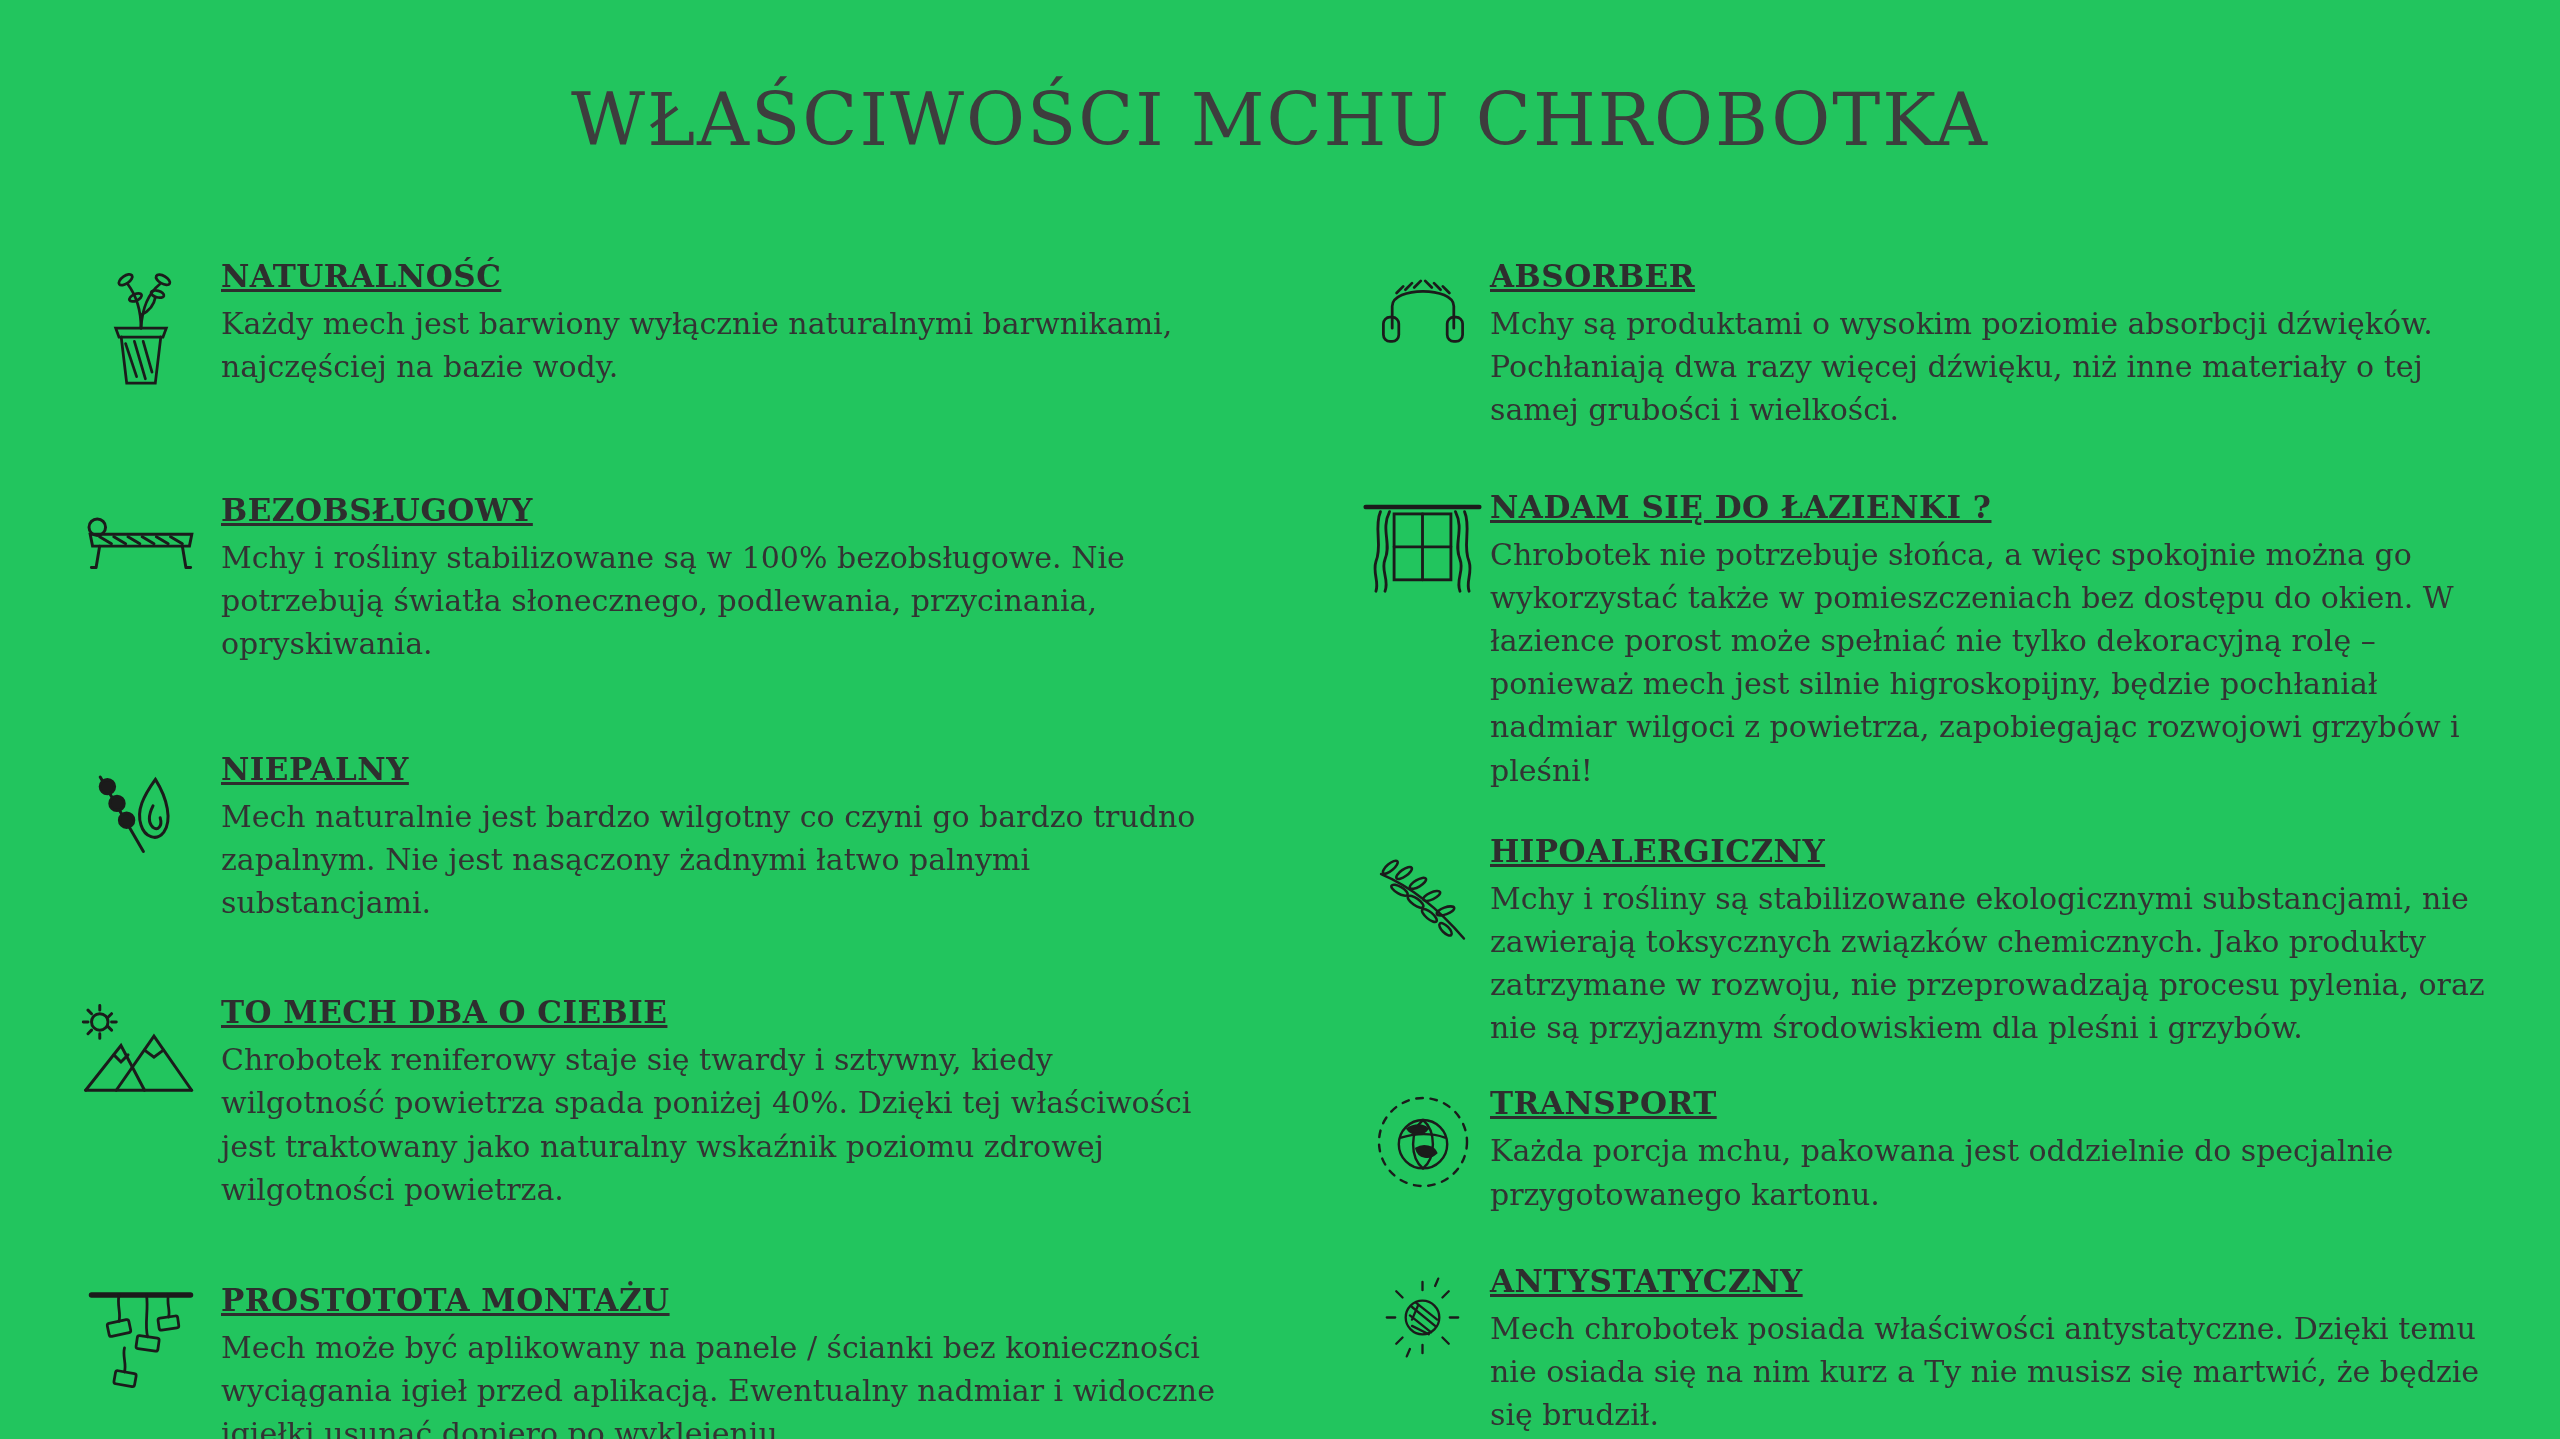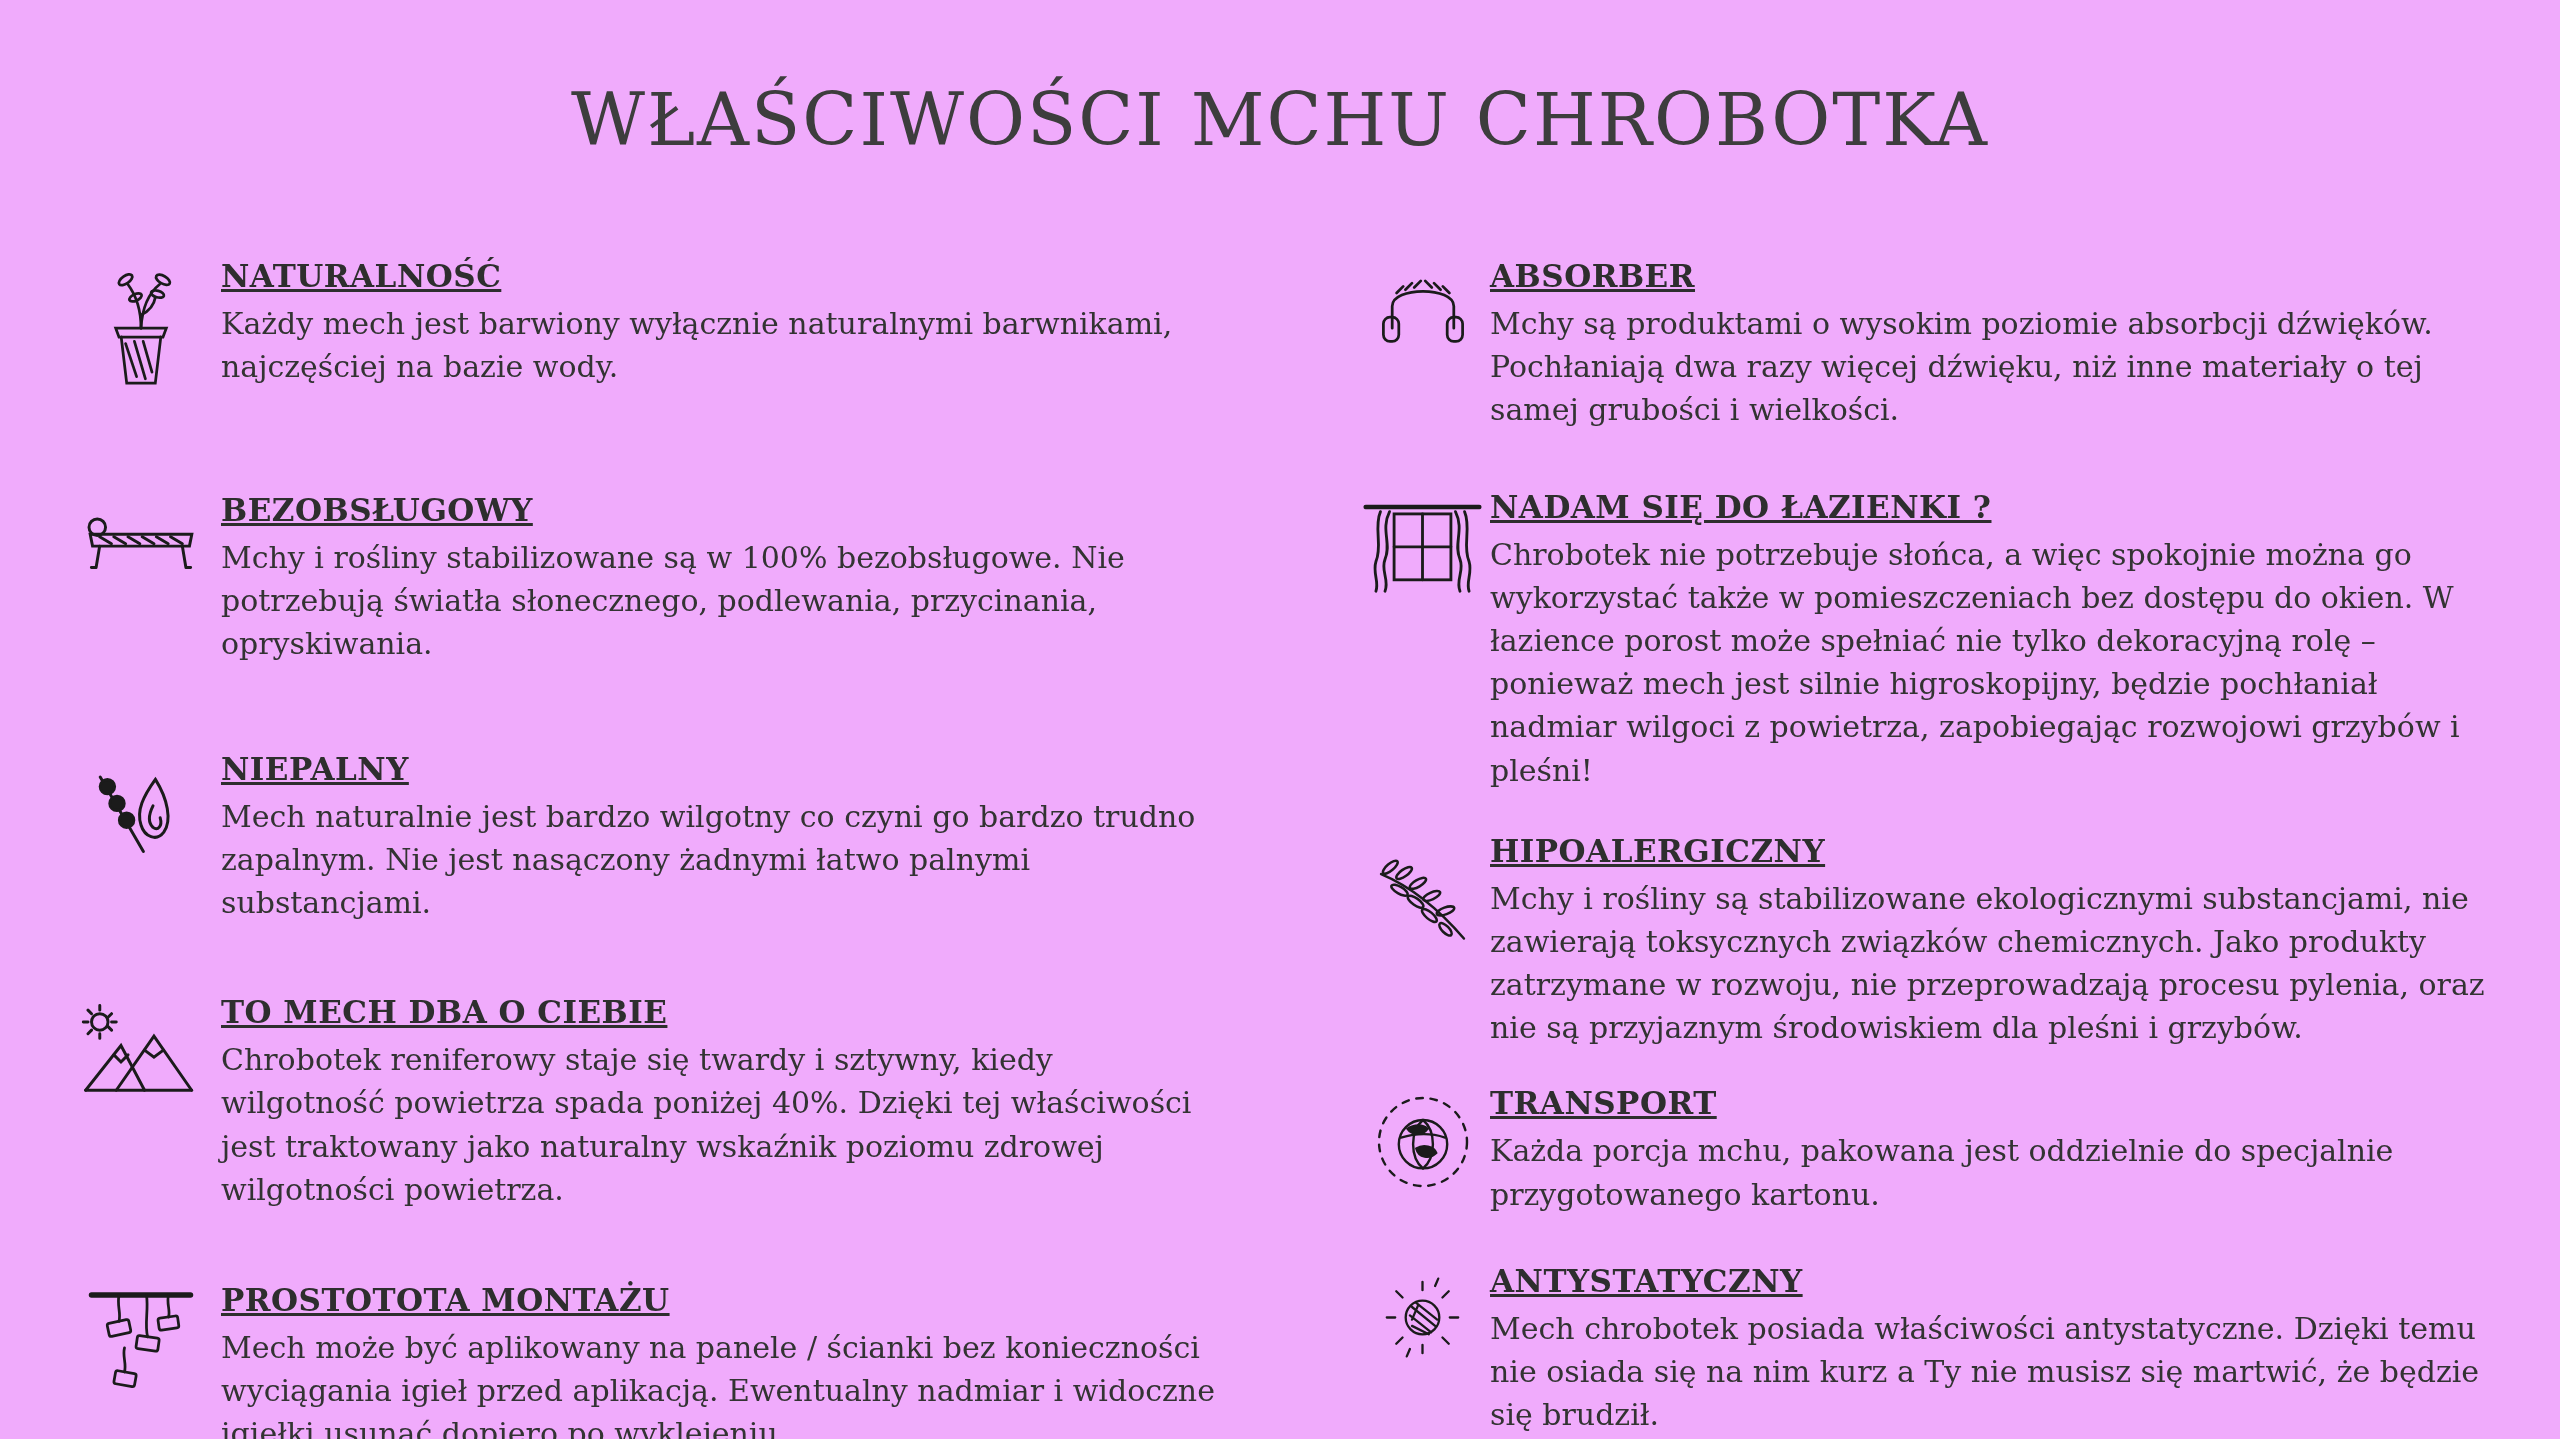--- a/index.html
+++ b/index.html
@@ -1,17 +1,17 @@
 <!DOCTYPE html>
 <html><head>
 <meta charset="utf-8">
 <style>
   html,body{margin:0;padding:0;background:#ffffff;}
   .page{
-    width:2560px;height:1439px;background:#f0abfc;position:relative;overflow:hidden;
+    width:2560px;height:1439px;background:#22c55e;position:relative;overflow:hidden;
     font-family:"DejaVu Serif","Liberation Serif",serif;color:#333333;
   }
   .page-title{
     text-align:center;padding-top:78px;font-size:72px;font-weight:400;
     color:#3d3d3d;letter-spacing:2px;
   }
   .content{display:flex;margin-top:96px;}
   .col{display:flex;flex-direction:column;box-sizing:border-box;}
   .col-left{width:1215px;padding-left:61px;}
   .col-right{flex:1;padding-left:140px;padding-right:70px;}

